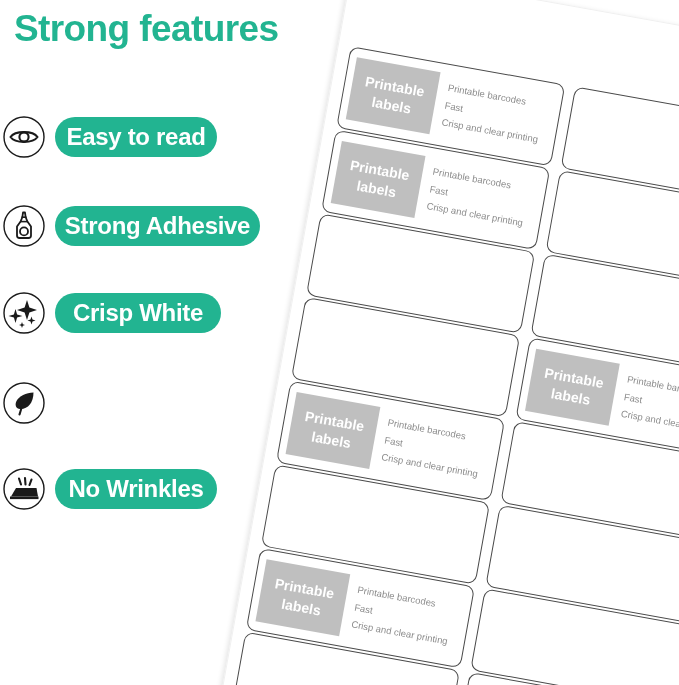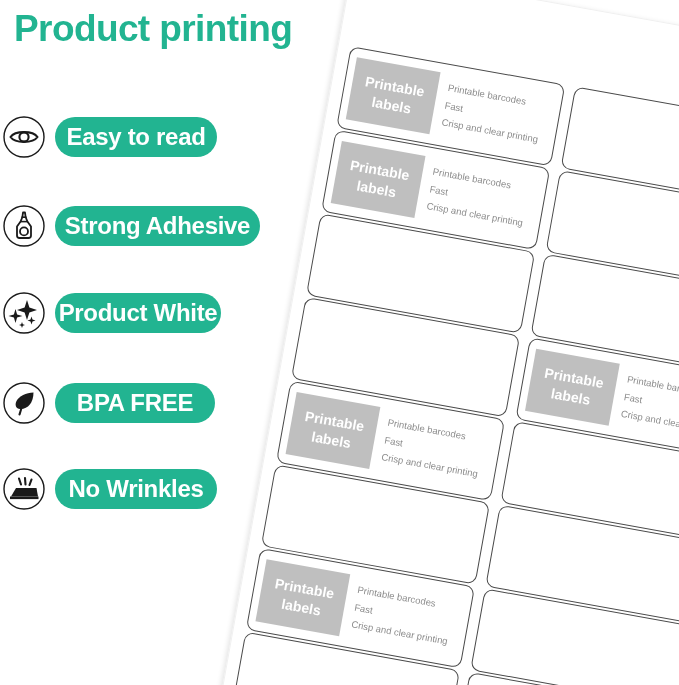--- a/index.html
+++ b/index.html
@@ -229,21 +229,21 @@
         <div class="label-cell" style="top: 418px; border-color: rgb(74, 74, 74);"></div>
         <div class="label-cell" style="top: 503px; border-color: rgb(74, 74, 74);"></div>
         <div class="label-cell" style="top: 588px; border-color: rgb(74, 74, 74);"></div>
         <div class="label-cell" style="top: 673px; border-color: rgb(74, 74, 74);"></div>
       </div>
   </div>
 </div>
 
 <div id="left-panel">
 
-  <div id="page-title" style="color: rgb(34, 180, 145);">Product printing</div>
+  <div id="page-title" style="color: rgb(34, 180, 145);">Strong features</div>
 
 <div class="feature-row" style="top: 114px;">
       <div class="feature-icon">
         <svg viewBox="0 0 44 44" xmlns="http://www.w3.org/2000/svg">
     <circle cx="22" cy="22" r="20" fill="none" stroke="#1a1a1a" stroke-width="1.4"></circle>
     <path d="M8.5 22 C13 15.5, 31 15.5, 35.5 22 C31 28.5, 13 28.5, 8.5 22 Z" fill="none" stroke="#1a1a1a" stroke-width="2.1" stroke-linejoin="round"></path>
     <circle cx="22" cy="22" r="4.6" fill="none" stroke="#1a1a1a" stroke-width="2.1"></circle>
   </svg>
       </div>
       <div class="feature-badge" style="background: rgb(34, 180, 145); color: rgb(255, 255, 255); width: 162px;">Easy to read</div>
@@ -265,32 +265,31 @@
     <div class="feature-row" style="top: 290px;">
       <div class="feature-icon">
         <svg viewBox="0 0 44 44" xmlns="http://www.w3.org/2000/svg">
     <circle cx="22" cy="22" r="20" fill="none" stroke="#1a1a1a" stroke-width="1.4"></circle>
     <path d="M25 9 L27.4 16.6 L35 19 L27.4 21.4 L25 29 L22.6 21.4 L15 19 L22.6 16.6 Z" fill="#1a1a1a"></path>
     <path d="M13.5 18 L15.1 23.4 L20.5 25 L15.1 26.6 L13.5 32 L11.9 26.6 L6.5 25 L11.9 23.4 Z" fill="#1a1a1a"></path>
     <path d="M29.5 25.5 L30.5 28.5 L33.5 29.5 L30.5 30.5 L29.5 33.5 L28.5 30.5 L25.5 29.5 L28.5 28.5 Z" fill="#1a1a1a"></path>
     <path d="M20 31 L20.8 33.2 L23 34 L20.8 34.8 L20 37 L19.2 34.8 L17 34 L19.2 33.2 Z" fill="#1a1a1a"></path>
   </svg>
       </div>
-      <div class="feature-badge" style="background: rgb(34, 180, 145); color: rgb(255, 255, 255); width: 166px;">Product White</div>
+      <div class="feature-badge" style="background: rgb(34, 180, 145); color: rgb(255, 255, 255); width: 166px;">Crisp White</div>
     </div>
     <div class="feature-row" style="top: 380px;">
       <div class="feature-icon">
         <svg viewBox="0 0 44 44" xmlns="http://www.w3.org/2000/svg">
     <circle cx="22" cy="22" r="20" fill="none" stroke="#1a1a1a" stroke-width="1.4"></circle>
     <path d="M31.5 11.5 C31.5 22, 25.5 28.5, 18 28 C14 27.7, 12.5 24, 14.5 20
              C17 15, 24 12, 31.5 11.5 Z" fill="#1a1a1a"></path>
     <path d="M28.5 14.5 C23 19, 19.5 25, 17.5 33.5" fill="none" stroke="#1a1a1a" stroke-width="2.1" stroke-linecap="round"></path>
   </svg>
       </div>
-      <div class="feature-badge" style="background: rgb(34, 180, 145); color: rgb(255, 255, 255); width: 160px;">BPA FREE</div>
     </div>
     <div class="feature-row" style="top: 466px;">
       <div class="feature-icon">
         <svg viewBox="0 0 44 44" xmlns="http://www.w3.org/2000/svg">
     <circle cx="22" cy="22" r="20" fill="none" stroke="#1a1a1a" stroke-width="1.4"></circle>
     <path d="M9 29.5 L14 21 L34.5 21 L36 29.5 Z" fill="#1a1a1a"></path>
     <rect x="8" y="29.5" width="28.5" height="2.6" fill="#1a1a1a"></rect>
     <line x1="19" y1="17.5" x2="17" y2="11.5" stroke="#1a1a1a" stroke-width="2.1" stroke-linecap="round"></line>
     <line x1="23.5" y1="17.5" x2="23" y2="11" stroke="#1a1a1a" stroke-width="2.1" stroke-linecap="round"></line>
     <line x1="27.5" y1="18" x2="29.5" y2="12.5" stroke="#1a1a1a" stroke-width="2.1" stroke-linecap="round"></line>

